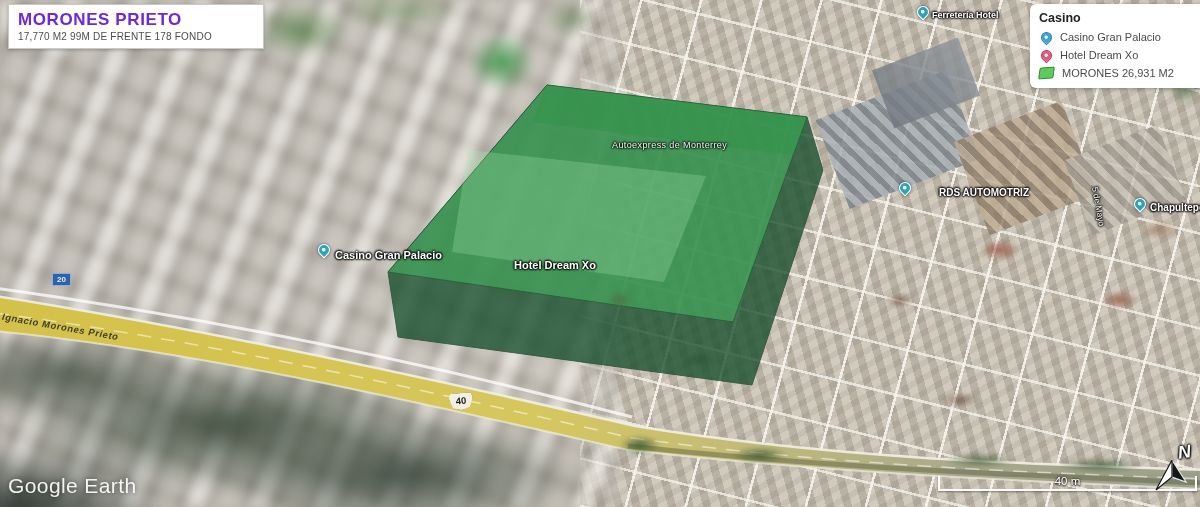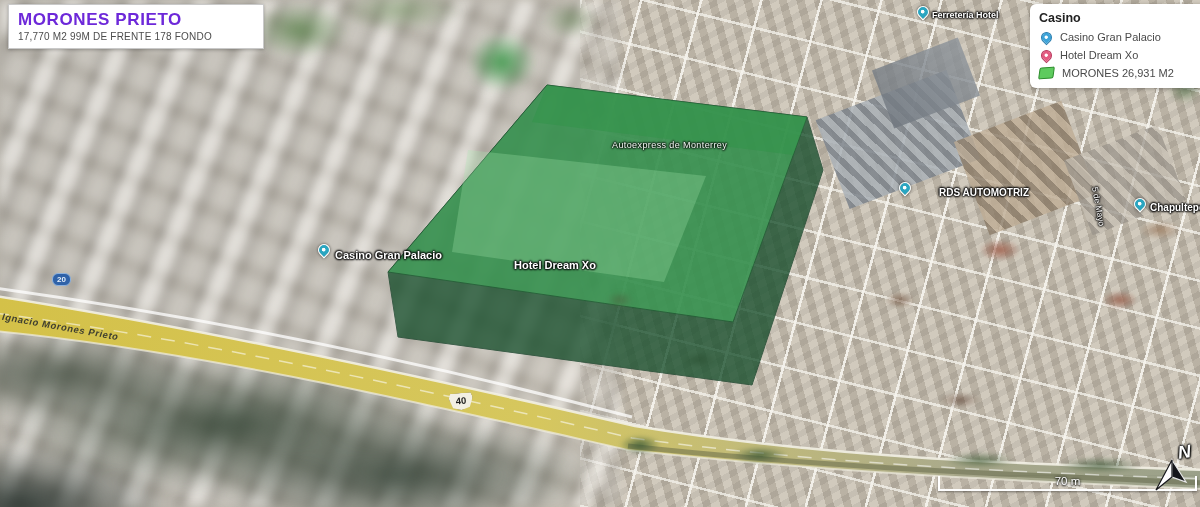--- a/index.html
+++ b/index.html
@@ -49,21 +49,21 @@
       radial-gradient(25px 20px at 1185px 90px, rgba(85,115,75,.7), rgba(0,0,0,0) 70%);}
   svg.overlay{left:0;top:0;width:1200px;height:507px;pointer-events:none;}
 
   
   .gpin{width:10px;height:10px;border-radius:50% 50% 50% 0;transform:rotate(-45deg);
         border:1.5px solid #fff;box-shadow:0 0 3px rgba(0,0,0,.65);
         background:radial-gradient(circle at 50% 45%, #fff 0 1.5px, #2aa5c0 2.2px);}
   .maplabel{color:#fff;font-weight:bold;font-size:11px;white-space:nowrap;
         text-shadow:-1px 0 2px #000,1px 0 2px #000,0 -1px 2px #000,0 1px 2px #000;}
   .soft{font-weight:normal;font-size:9px;letter-spacing:.4px;opacity:.92;}
-  .shield20{width:17px;height:11px;background:#2f62a8;border:1px solid #8db1dd;border-radius:6px;
+  .shield20{width:17px;height:11px;background:#2f62a8;border:1px solid #8db1dd;border-radius:0;
         color:#e5effa;font-size:8px;font-weight:bold;text-align:center;line-height:11px;}
   .shield40{width:24px;height:17px;background:#f2efe4;color:#1d1d1d;font-size:9.5px;font-weight:bold;
         text-align:center;line-height:16px;transform:rotate(-5deg);
         clip-path:polygon(8% 0,92% 0,100% 28%,85% 85%,50% 100%,15% 85%,0 28%);
         box-shadow:0 0 2px rgba(0,0,0,.7);}
 
   
   .infobox{left:8px;top:4px;width:236px;background:#fff;border:1px solid #c9c9c9;
         padding:5px 9px 6px;box-shadow:0 1px 3px rgba(0,0,0,.25);}
   .infobox .t{font-size:17px;font-weight:bold;letter-spacing:.6px;color:#6d28d9;}
@@ -164,24 +164,25 @@
     <div class="row">
       <span class="lpin pink"></span>
       <span>Hotel Dream Xo</span>
     </div>
     <div class="row">
       <span class="lpoly"></span>
       <span>MORONES 26,931 M2</span>
     </div>
   </div>
 
+  <div class="abs watermark">Google Earth</div>
 
   <div class="abs scalebar">
     <div class="line"></div>
-    <div class="lbl">70 m</div>
+    <div class="lbl">40 m</div>
   </div>
 
   <div class="abs compass">
     <span class="n">N</span>
     <svg width="42" height="38" style="position:absolute;left:2px;top:14px;" viewBox="0 0 42 38">
       <polygon points="24,2 38,24 24,19" fill="#15161a" stroke="#e8e8e8" stroke-width="1.2"></polygon>
       <polygon points="24,2 8,32 24,19" fill="#ffffff" stroke="#15161a" stroke-width="1.2"></polygon>
     </svg>
   </div>
 

